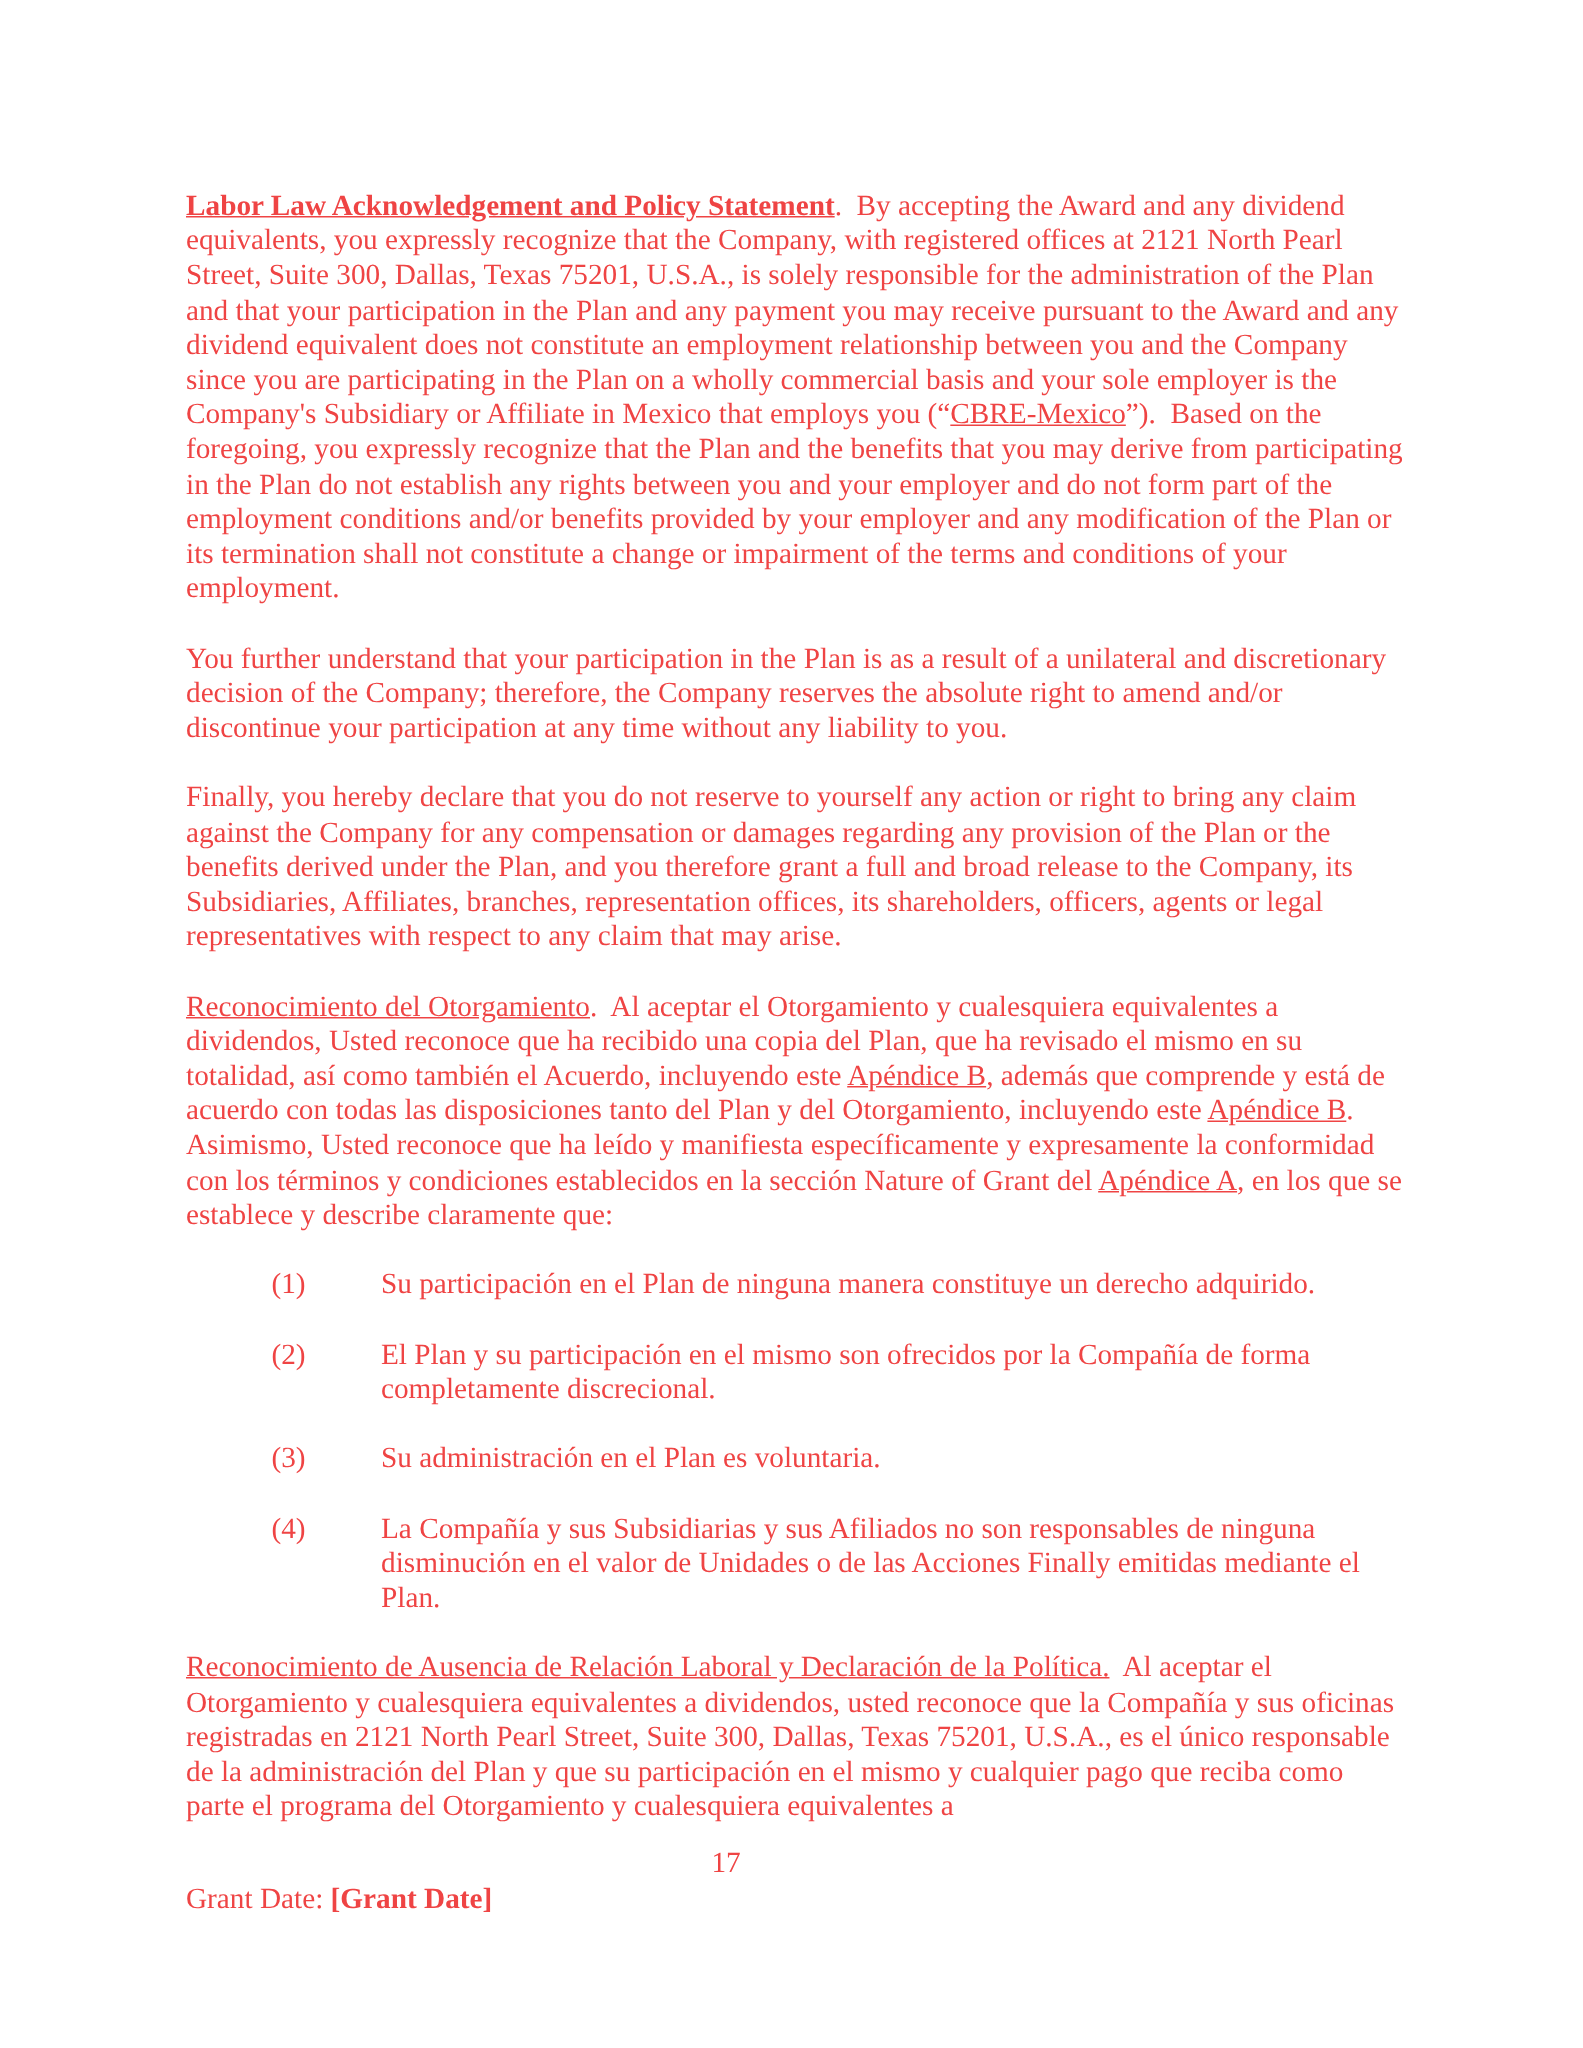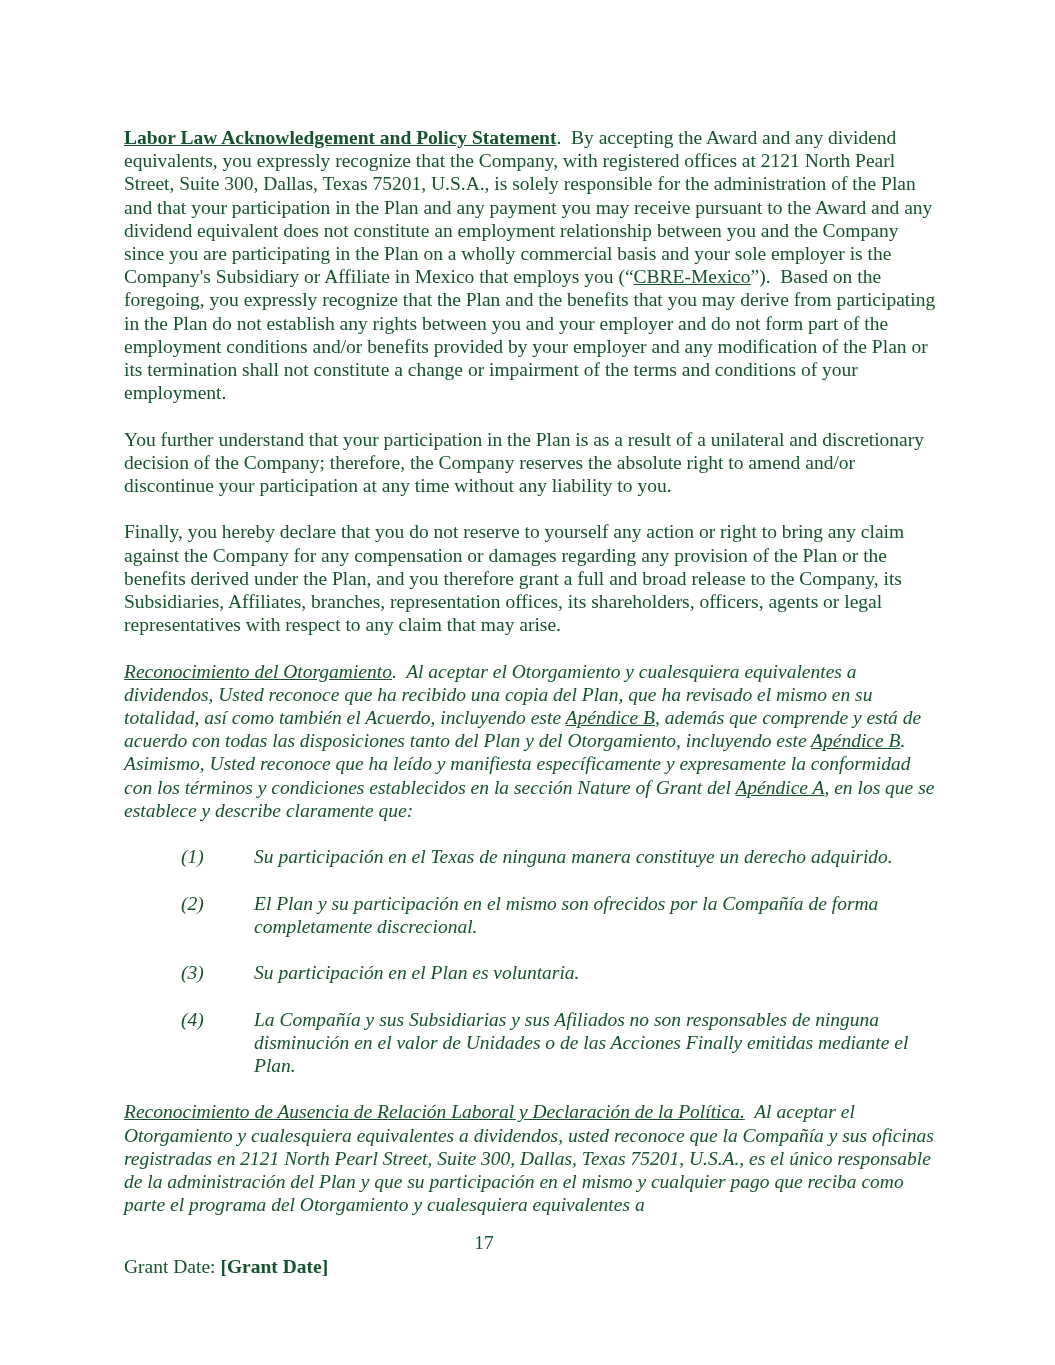--- a/index.html
+++ b/index.html
@@ -5,21 +5,21 @@
   html, body {
     margin: 0;
     padding: 0;
     background: #ffffff;
   }
   .page {
     position: relative;
     width: 1055px;
     height: 1365px;
     background: #ffffff;
-    color: #14532d;
+    color: #ef4444;
     font-family: "Liberation Serif", serif;
     overflow: hidden;
   }
   .content {
     position: absolute;
     left: 124px;
     top: 126px;
     width: 812px;
     font-size: 19.5px;
     line-height: 23.2px;
@@ -33,21 +33,21 @@
     display: flex;
     margin-left: 57px;
     width: 755px;
   }
   .num {
     flex: 0 0 73px;
     width: 73px;
   }
   .li-text { flex: 1; }
   .b { font-weight: bold; }
-  .i { font-style: italic; }
+  .i { }
   .u { text-decoration: underline; }
   .page-number {
     position: absolute;
     top: 1231px;
     left: 0;
     width: 968px;
     text-align: center;
     font-size: 19.5px;
     line-height: 23.2px;
   }
@@ -62,21 +62,21 @@
 </style>
 </head>
 <body>
 
 <div class="page">
   <div class="content" id="doc-blocks">
       <div class="block"><span class="b u">Labor Law Acknowledgement and Policy Statement</span><span class="">.  By accepting the Award and any dividend equivalents, you expressly recognize that the Company, with registered offices at 2121 North Pearl Street, Suite 300, Dallas, Texas 75201, U.S.A., is solely responsible for the administration of the Plan and that your participation in the Plan and any payment you may receive pursuant to the Award and any dividend equivalent does not constitute an employment relationship between you and the Company since you are participating in the Plan on a wholly commercial basis and your sole employer is the Company's Subsidiary or Affiliate in Mexico that employs you (“</span><span class="u">CBRE-Mexico</span><span class="">”).  Based on the foregoing, you expressly recognize that the Plan and the benefits that you may derive from participating in the Plan do not establish any rights between you and your employer and do not form part of the employment conditions and/or benefits provided by your employer and any modification of the Plan or its termination shall not constitute a change or impairment of the terms and conditions of your employment.</span></div>
       <div class="block"><span class="">You further understand that your participation in the Plan is as a result of a unilateral and discretionary decision of the Company; therefore, the Company reserves the absolute right to amend and/or discontinue your participation at any time without any liability to you.</span></div>
       <div class="block"><span class="">Finally, you hereby declare that you do not reserve to yourself any action or right to bring any claim against the Company for any compensation or damages regarding any provision of the Plan or the benefits derived under the Plan, and you therefore grant a full and broad release to the Company, its Subsidiaries, Affiliates, branches, representation offices, its shareholders, officers, agents or legal representatives with respect to any claim that may arise.</span></div>
       <div class="block"><span class="i u">Reconocimiento del Otorgamiento</span><span class="i">.  Al aceptar el Otorgamiento y cualesquiera equivalentes a dividendos, Usted reconoce que ha recibido una copia del Plan, que ha revisado el mismo en su totalidad, así como también el Acuerdo, incluyendo este </span><span class="i u">Apéndice B</span><span class="i">, además que comprende y está de acuerdo con todas las disposiciones tanto del Plan y del Otorgamiento, incluyendo este </span><span class="i u">Apéndice B</span><span class="i">.  Asimismo, Usted reconoce que ha leído y manifiesta específicamente y expresamente la conformidad con los términos y condiciones establecidos en la sección Nature of Grant del </span><span class="i u">Apéndice A</span><span class="i">, en los que se establece y describe claramente que:</span></div>
-      <div class="block list-item"><span class="num i">(1)</span><span class="li-text"><span class="i">Su participación en el Texas de ninguna manera constituye un derecho adquirido.</span></span></div>
+      <div class="block list-item"><span class="num i">(1)</span><span class="li-text"><span class="i">Su participación en el Plan de ninguna manera constituye un derecho adquirido.</span></span></div>
       <div class="block list-item"><span class="num i">(2)</span><span class="li-text"><span class="i">El Plan y su participación en el mismo son ofrecidos por la Compañía de forma completamente discrecional.</span></span></div>
-      <div class="block list-item"><span class="num i">(3)</span><span class="li-text"><span class="i">Su participación en el Plan es voluntaria.</span></span></div>
+      <div class="block list-item"><span class="num i">(3)</span><span class="li-text"><span class="i">Su administración en el Plan es voluntaria.</span></span></div>
       <div class="block list-item"><span class="num i">(4)</span><span class="li-text"><span class="i">La Compañía y sus Subsidiarias y sus Afiliados no son responsables de ninguna disminución en el valor de Unidades o de las Acciones Finally emitidas mediante el Plan.</span></span></div>
       <div class="block"><span class="i u">Reconocimiento de Ausencia de Relación Laboral y Declaración de la Política.</span><span class="i">  Al aceptar el Otorgamiento y cualesquiera equivalentes a dividendos, usted reconoce que la Compañía y sus oficinas registradas en 2121 North Pearl Street, Suite 300, Dallas, Texas 75201, U.S.A., es el único responsable de la administración del Plan y que su participación en el mismo y cualquier pago que reciba como parte el programa del Otorgamiento y cualesquiera equivalentes a</span></div>
     </div>
   <div class="page-number">17</div>
   <div class="grant-line"><span>Grant Date: </span><span class="b">[Grant Date]</span></div>
 </div>
 
 </body></html>

